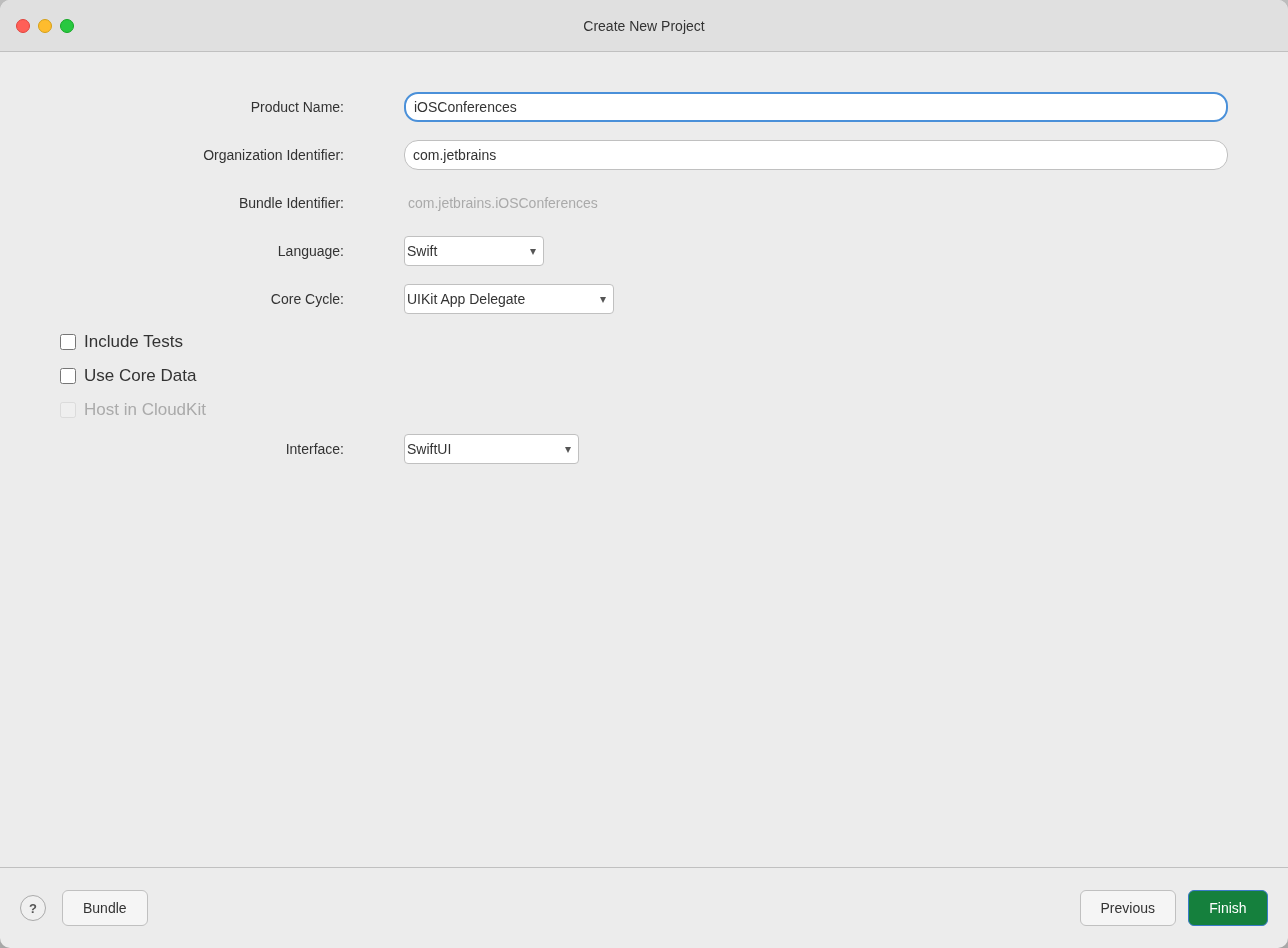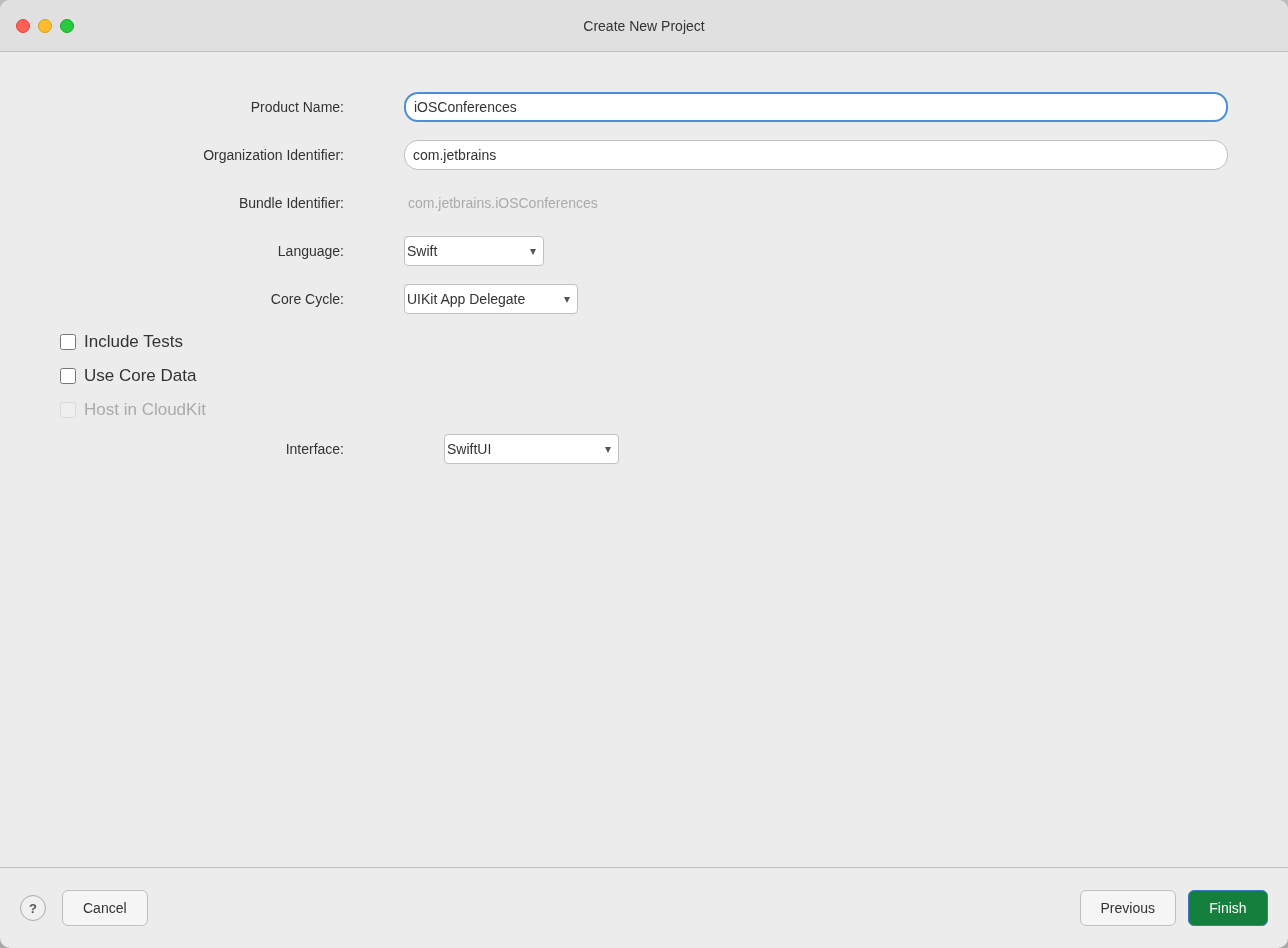--- a/index.html
+++ b/index.html
@@ -165,26 +165,25 @@
       pointer-events: none;
       color: #555;
       font-size: 12px;
     }
 
     .select-language {
       width: 140px;
     }
 
     .select-lifecycle {
-      width: 174px;
+      width: 210px;
     }
 
     .select-interface {
       width: 175px;
-      margin-left: 40px;
     }
 
     
     .checkbox-row {
       display: flex;
       align-items: center;
       gap: 8px;
       margin-bottom: 14px;
     }
 
@@ -362,20 +361,20 @@
       </div>
 
     </div>
   </div>
 
   <div class="divider-line"></div>
 
   <div class="footer">
     <div class="footer-left">
       <button class="help-button">?</button>
-      <button class="btn btn-cancel">Cancel</button>
+      <button class="btn btn-cancel">Bundle</button>
     </div>
     <div class="footer-right">
       <button class="btn btn-previous">Previous</button>
       <button class="btn btn-finish">Finish</button>
     </div>
   </div>
 </div>
 
 </body></html>

